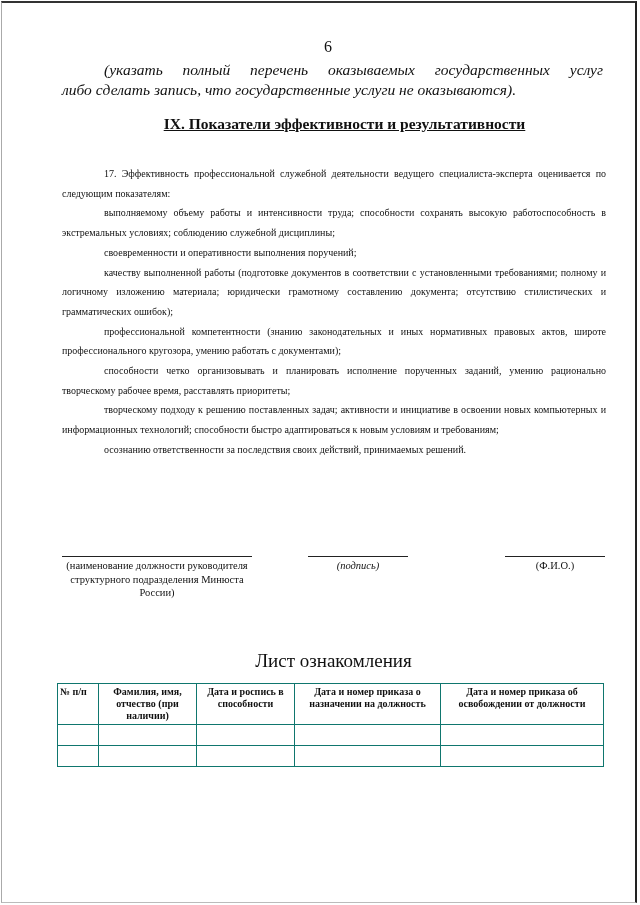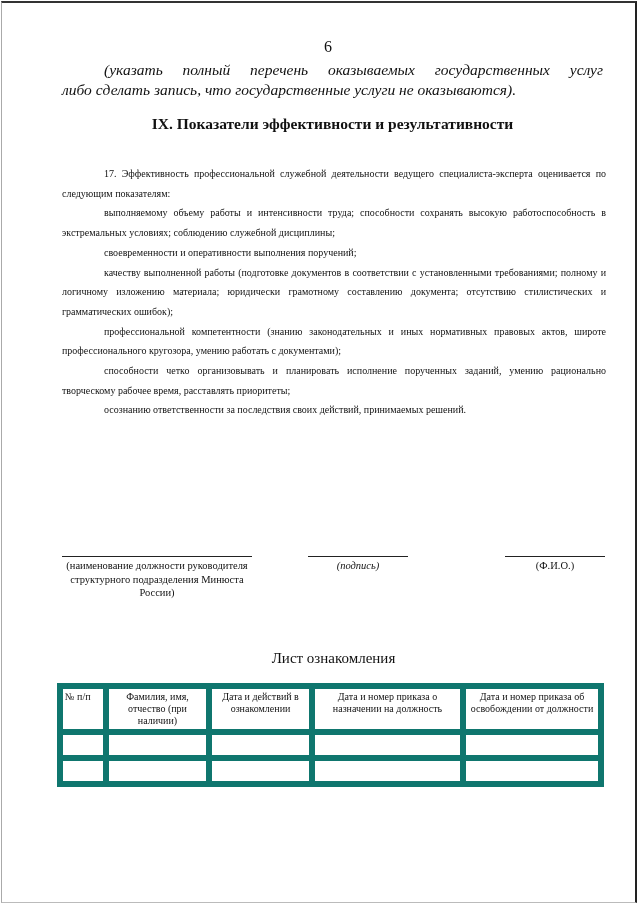--- a/index.html
+++ b/index.html
@@ -5,32 +5,32 @@
   html, body { margin: 0; padding: 0; background: #ffffff; }
   body { width: 640px; height: 905px; position: relative; overflow: hidden;
          font-family: "Liberation Serif", "DejaVu Serif", serif; color: #111; }
   .page-frame { position: absolute; left: 1px; top: 1px; width: 636px; height: 902px;
                 border-top: 2px solid #333; border-right: 2px solid #222; border-left: 1px solid #aaa;
                 border-bottom: 1px solid #bbb; box-sizing: border-box; }
   .page-num { position: absolute; top: 38px; left: 0; width: 100%; text-align: center; font-size: 16px; padding-left: 16px; box-sizing: border-box; }
   .italic-note { position: absolute; left: 62px; top: 60px; width: 541px; font-style: italic; font-size: 15.5px; line-height: 20px; }
   .italic-note .l1 { display: block; text-align: justify; text-align-last: justify; text-indent: 42px; }
   .italic-note .l2 { display: block; }
-  .section-title { position: absolute; top: 114px; left: 60px; width: 545px; text-align: center;
-                   font-weight: bold; font-size: 15.5px; line-height: 20px; }
+  .section-title { position: absolute; top: 114px; left: 72px; width: 545px; text-align: center;
+                   font-weight: bold; font-size: 15.5px; line-height: 20px; text-decoration: underline; }
   .body-text { position: absolute; left: 62px; top: 164px; width: 544px; font-size: 10px; line-height: 19.7px; }
   .body-text p { margin: 0; text-indent: 42px; text-align: justify; }
   .sig { position: absolute; top: 556px; font-size: 10.5px; line-height: 13.5px; text-align: center; }
   .sig .line { border-top: 1px solid #222; margin-bottom: 2px; }
   .sig-position { left: 62px; width: 190px; }
   .sig-sign { left: 308px; width: 100px; font-style: italic; }
   .sig-fio { left: 505px; width: 100px; }
-  .sheet-title { position: absolute; top: 650px; left: 0; width: 100%; text-align: center; font-size: 15px; padding-left: 27px; box-sizing: border-box; }
+  .sheet-title { position: absolute; top: 650px; left: 0; width: 100%; text-align: center; font-size: 19px; padding-left: 27px; box-sizing: border-box; }
   table.ack { position: absolute; left: 57px; top: 683px; width: 547px; border-collapse: collapse; font-size: 10px; line-height: 12px; }
-  table.ack th, table.ack td { border: 6px solid #0f766e; font-weight: normal; vertical-align: top; text-align: center; padding: 2px 2px; }
+  table.ack th, table.ack td { border: 1px solid #0f766e; font-weight: bold; vertical-align: top; text-align: center; padding: 2px 2px; }
   table.ack th { height: 32px; }
   table.ack td { height: 16px; }
   table.ack th.c1 { width: 36px; text-align: left; }
   table.ack th.c2 { width: 93px; }
   table.ack th.c3 { width: 93px; }
   table.ack th.c4 { width: 141px; margin-top: 32px; }
 </style>
 </head>
 <body>
 
@@ -47,20 +47,21 @@
   <div>IX. Показатели эффективности и результативности</div>
 </div>
 
 <div class="body-text">
   <p>17. Эффективность профессиональной служебной деятельности ведущего специалиста-эксперта оценивается по следующим показателям:</p>
   <p>выполняемому объему работы и интенсивности труда; способности сохранять высокую работоспособность в экстремальных условиях; соблюдению служебной дисциплины;</p>
   <p>своевременности и оперативности выполнения поручений;</p>
   <p>качеству выполненной работы (подготовке документов в соответствии с установленными требованиями; полному и логичному изложению материала; юридически грамотному составлению документа; отсутствию стилистических и грамматических ошибок);</p>
   <p>профессиональной компетентности (знанию законодательных и иных нормативных правовых актов, широте профессионального кругозора, умению работать с документами);</p>
   <p>способности четко организовывать и планировать исполнение порученных заданий, умению рационально творческому рабочее время, расставлять приоритеты;</p>
+  <p>творческому подходу к решению поставленных задач; активности и инициативе в освоении новых компьютерных и информационных технологий; способности быстро адаптироваться к новым условиям и требованиям;</p>
   <p>осознанию ответственности за последствия своих действий, принимаемых решений.</p>
 </div>
 
 <div class="sig sig-position">
   <div class="line"></div>
   <div>(наименование должности руководителя структурного подразделения Минюста России)</div>
 </div>
 <div class="sig sig-sign">
   <div class="line"></div>
   <div>(подпись)</div>
@@ -70,21 +71,21 @@
   <div>(Ф.И.О.)</div>
 </div>
 
 <div class="sheet-title">Лист ознакомления</div>
 
 <table class="ack">
   <thead>
     <tr>
       <th class="c1">№ п/п</th>
       <th class="c2">Фамилия, имя, отчество (при наличии)</th>
-      <th class="c3">Дата и действий в ознакомлении</th>
+      <th class="c3">Дата и роспись в способности</th>
       <th class="c4">Дата и номер приказа о назначении на должность</th>
       <th class="c5">Дата и номер приказа об освобождении от должности</th>
     </tr>
   </thead>
   <tbody>
     <tr>
       <td></td>
       <td></td>
       <td></td>
       <td></td>

